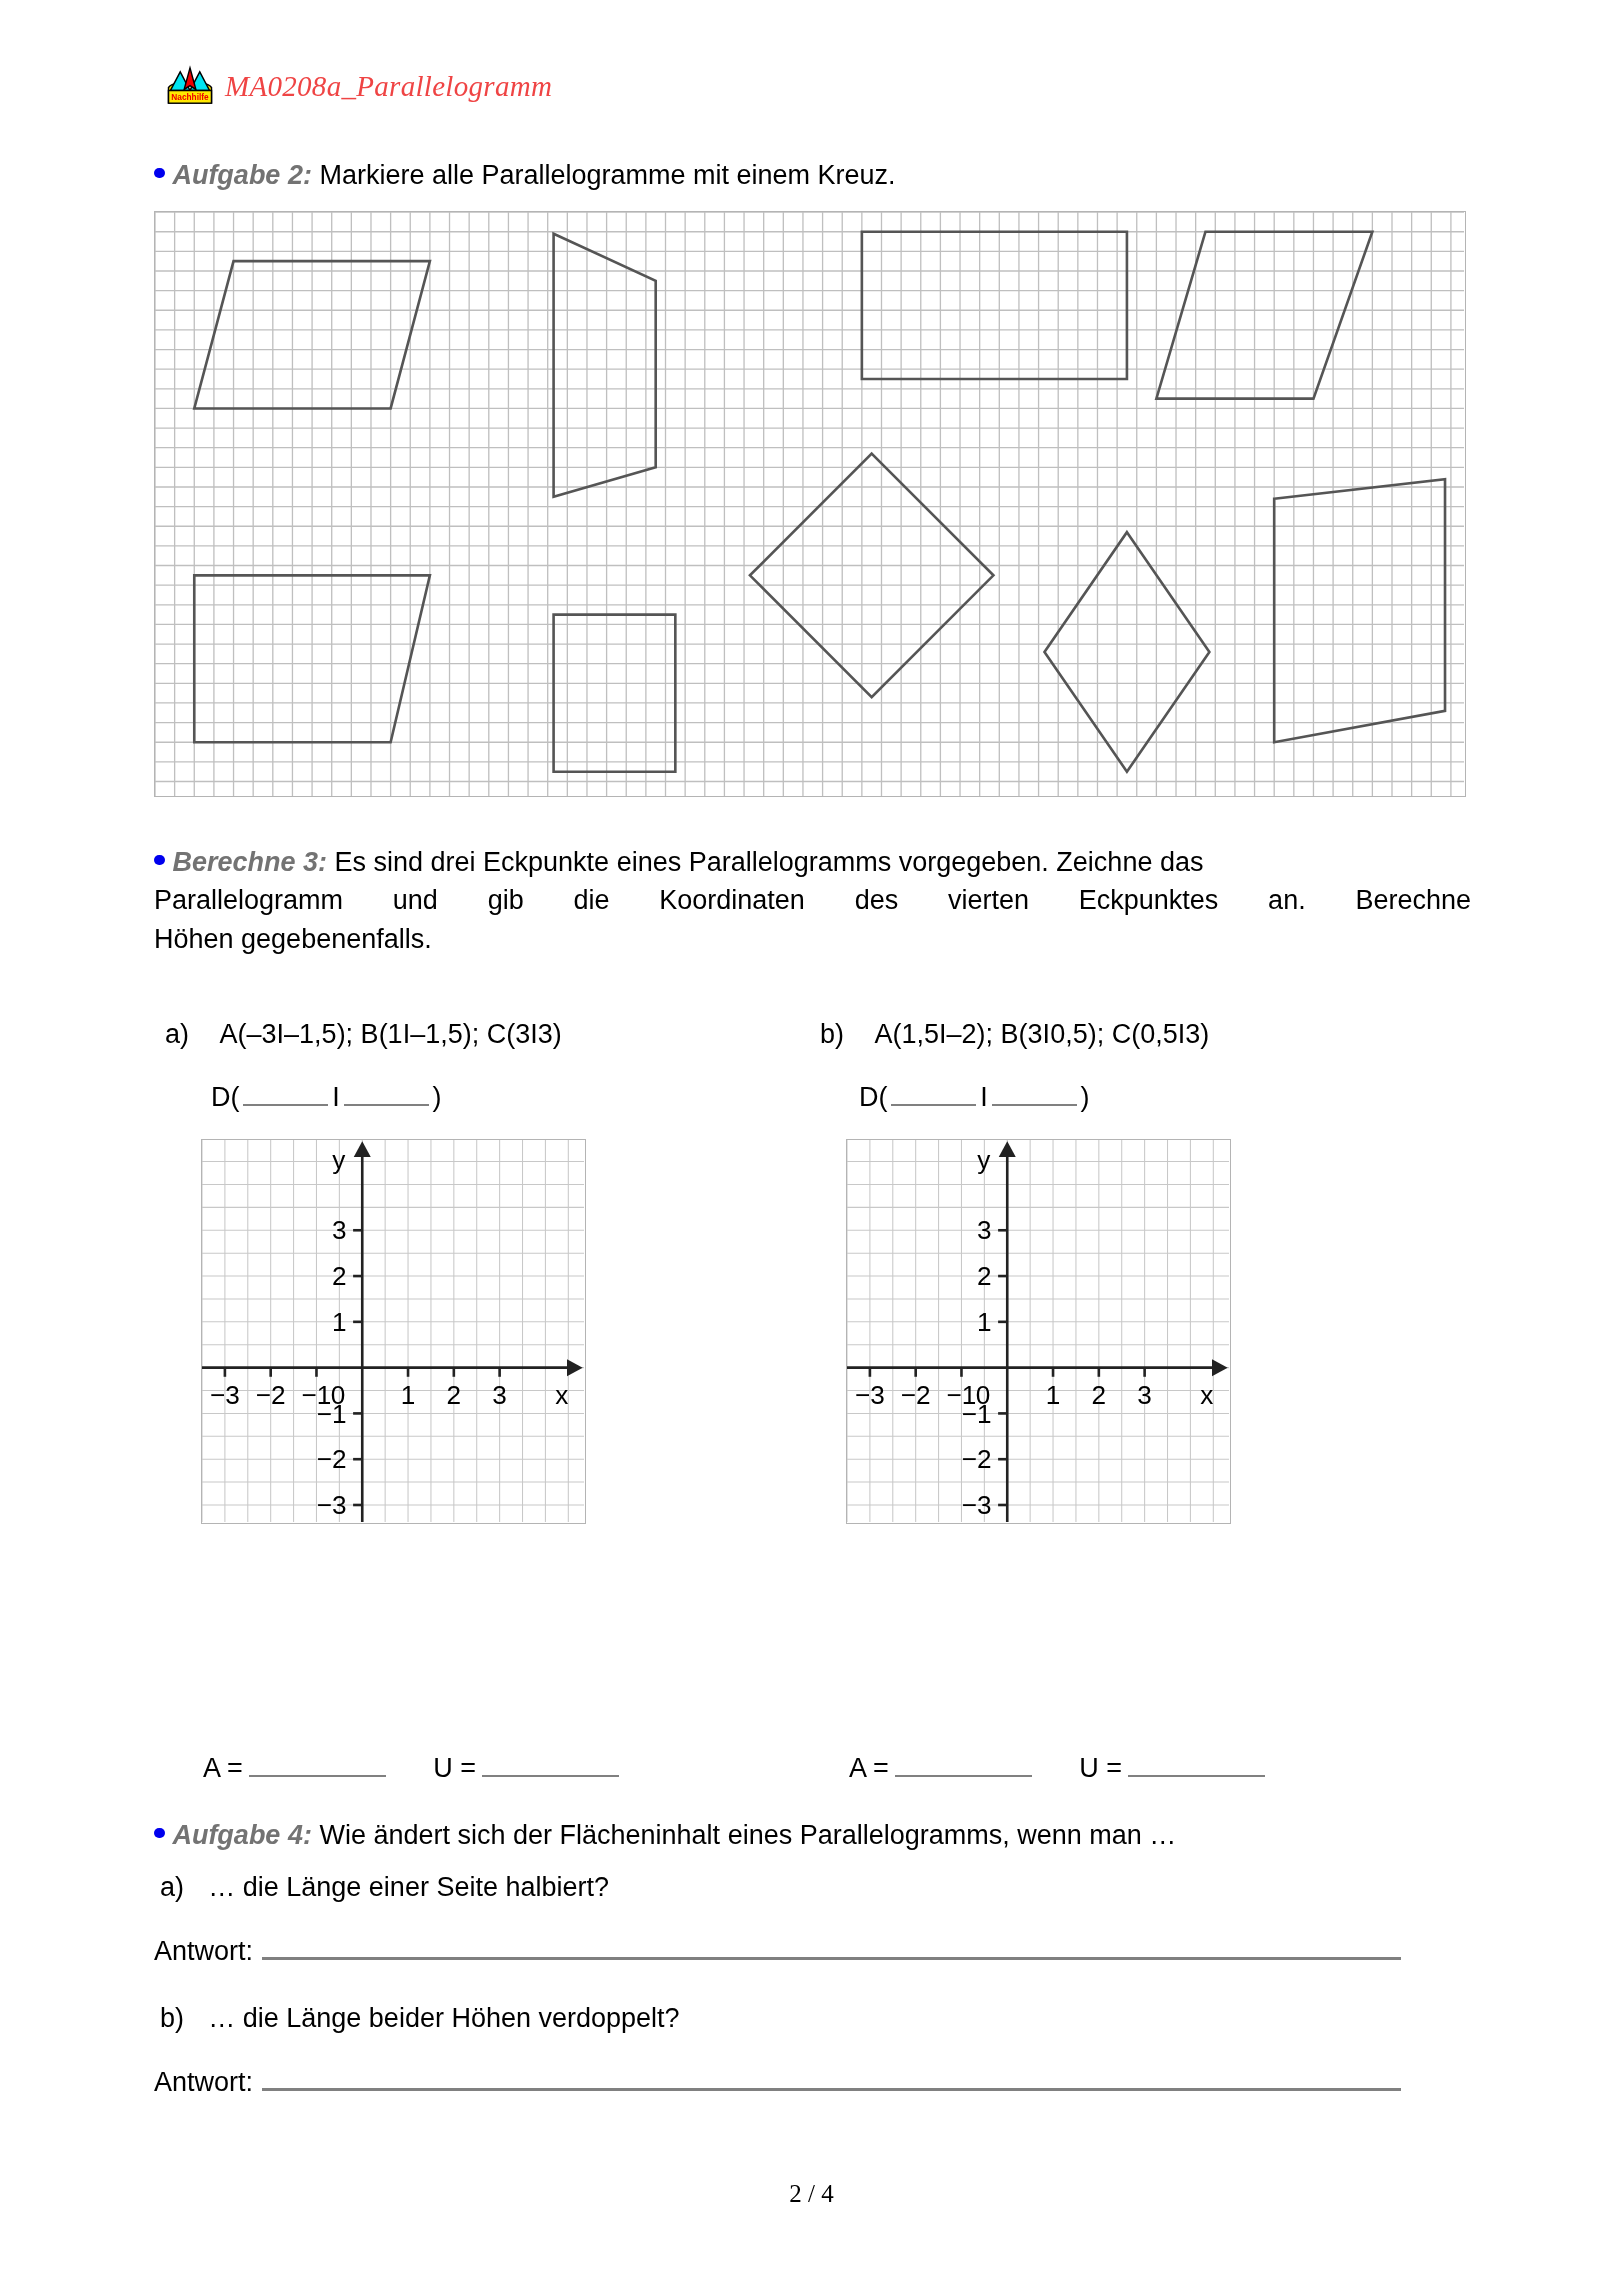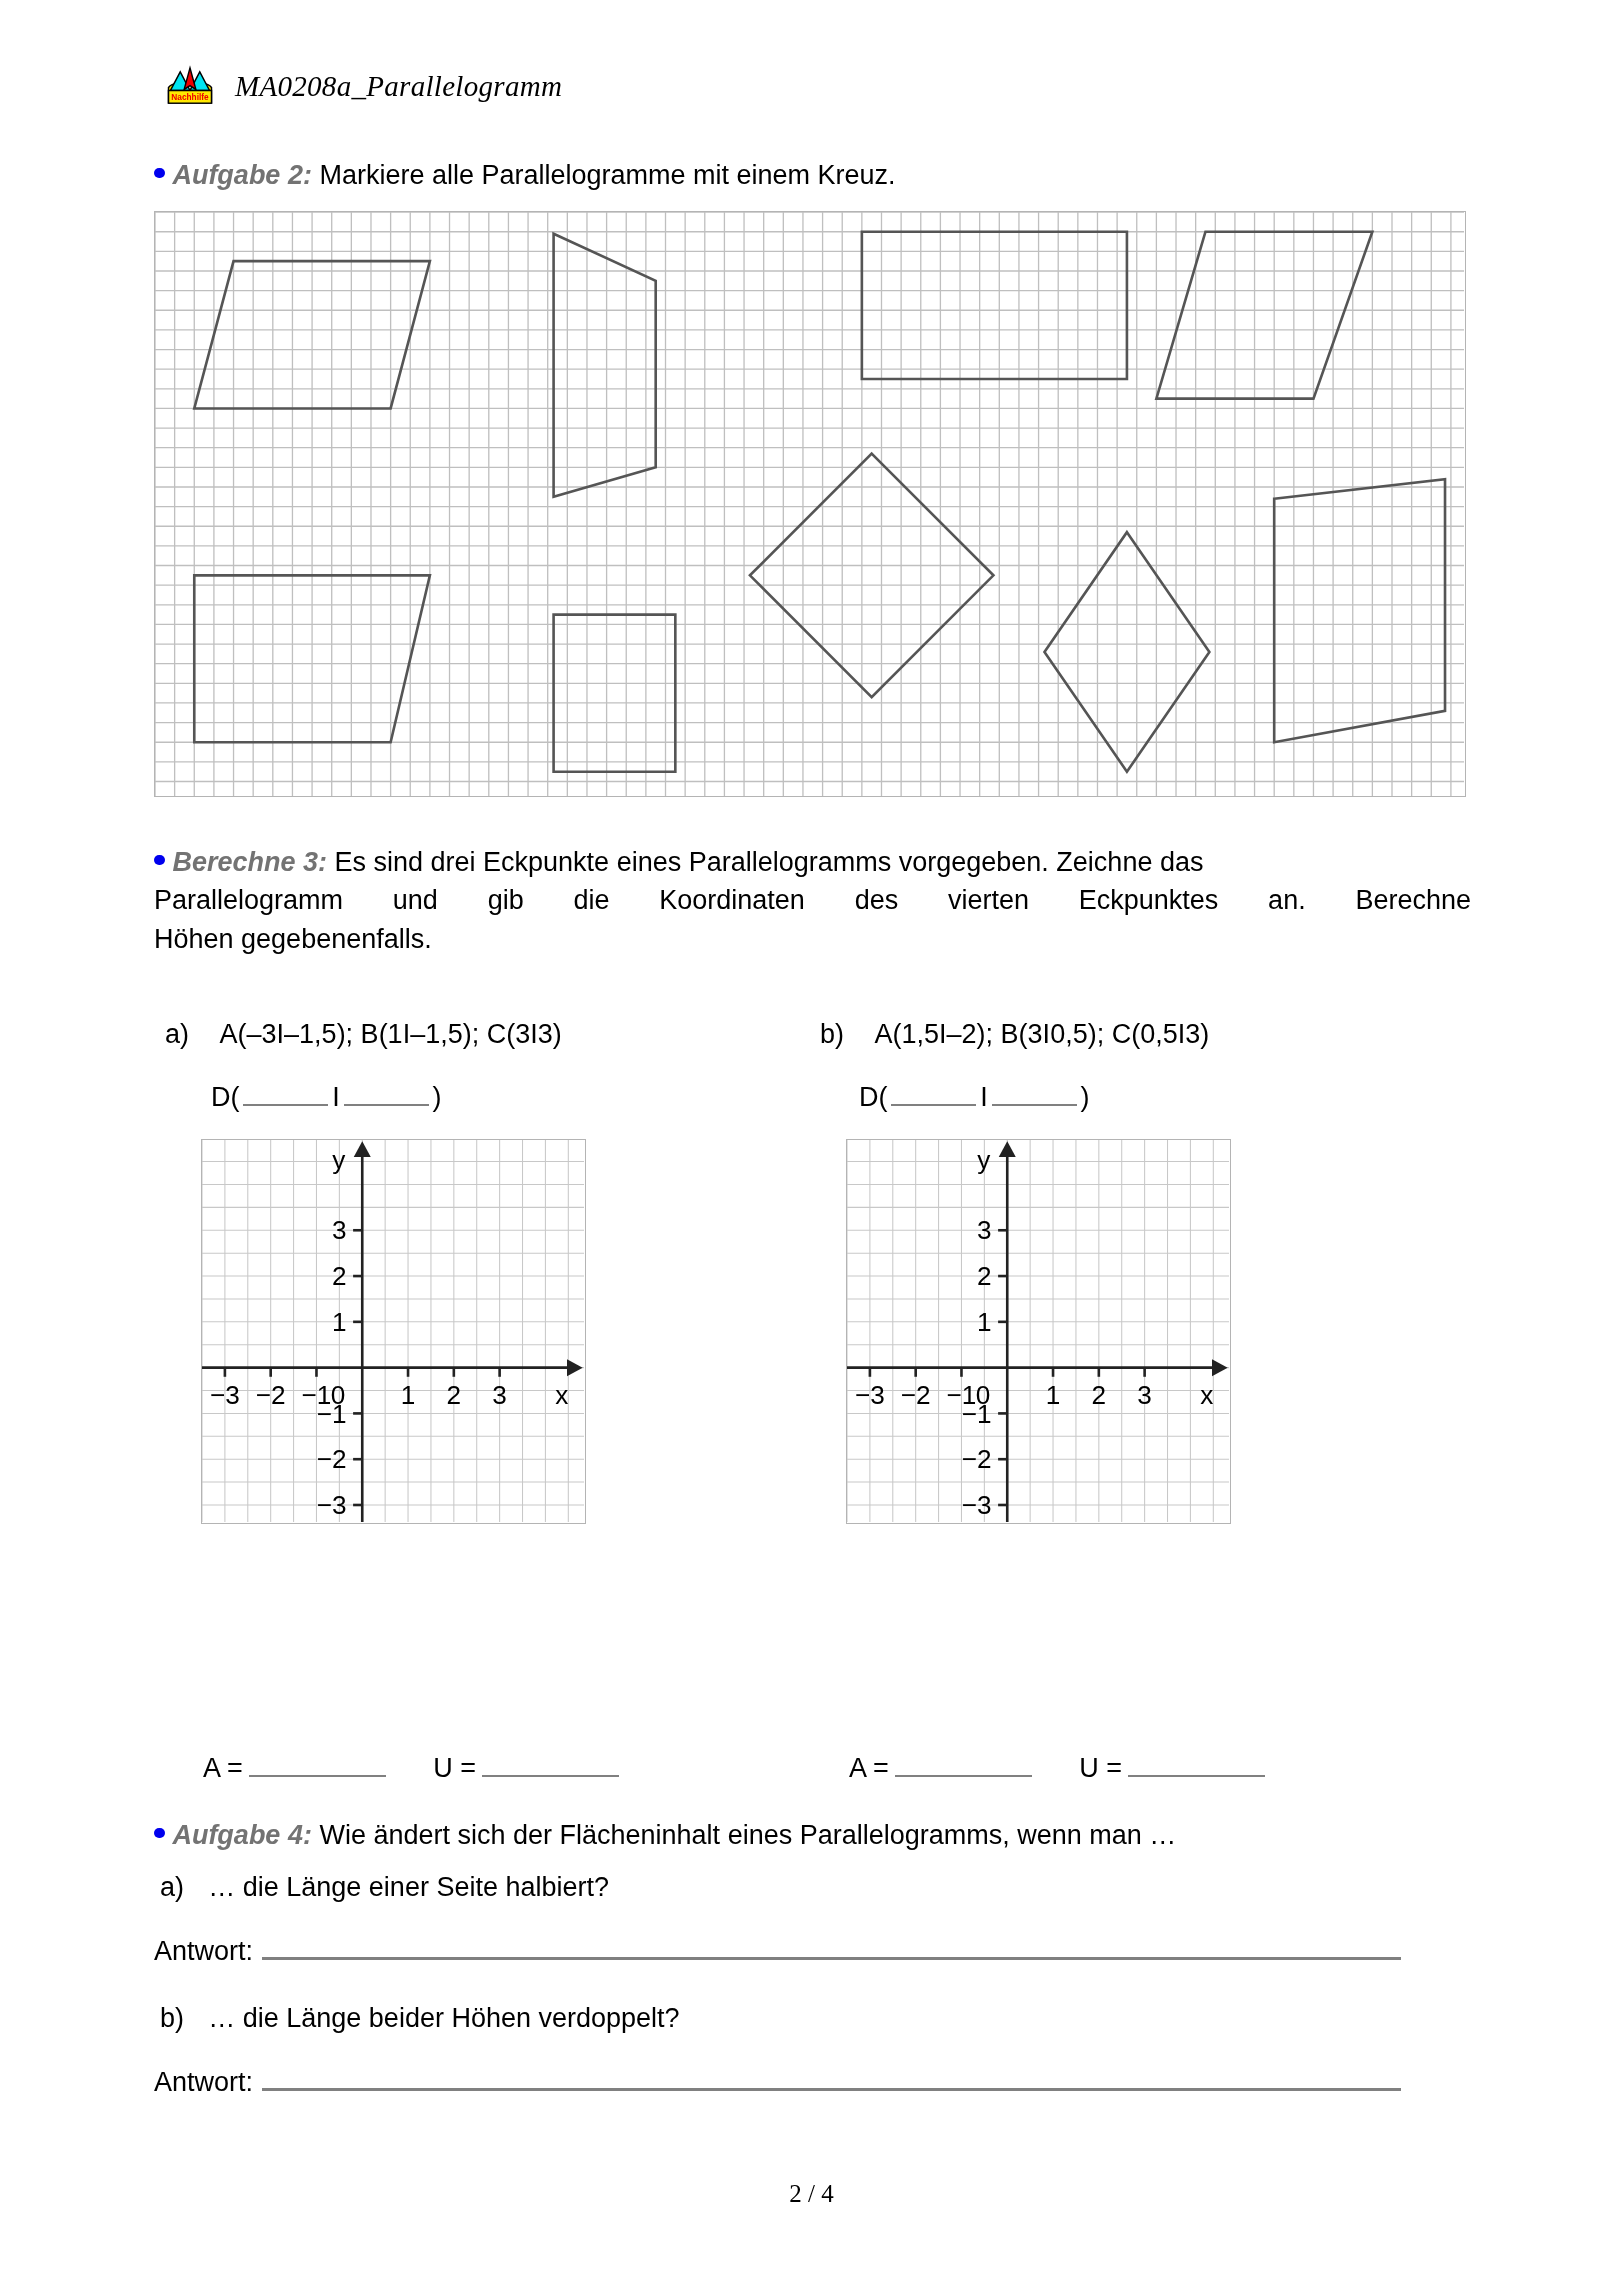--- a/index.html
+++ b/index.html
@@ -13,28 +13,28 @@
     overflow: hidden;
   }
 
   
   .header {
     position: absolute;
     left: 165px;
     top: 65px;
     display: flex;
     align-items: center;
-    gap: 20px;
+    gap: 10px;
   }
   .logo { width: 50px; height: 43px; display: block; }
   .header-title {
     font-family: "Liberation Serif", serif;
     font-style: italic;
     font-size: 29px;
-    color: #000000;
+    color: #ef4444;
     letter-spacing: 0.3px;
     white-space: nowrap;
   }
 
   
   .task-line {
     position: absolute;
     font-size: 27px;
     color: #000;
     line-height: 1.42;

